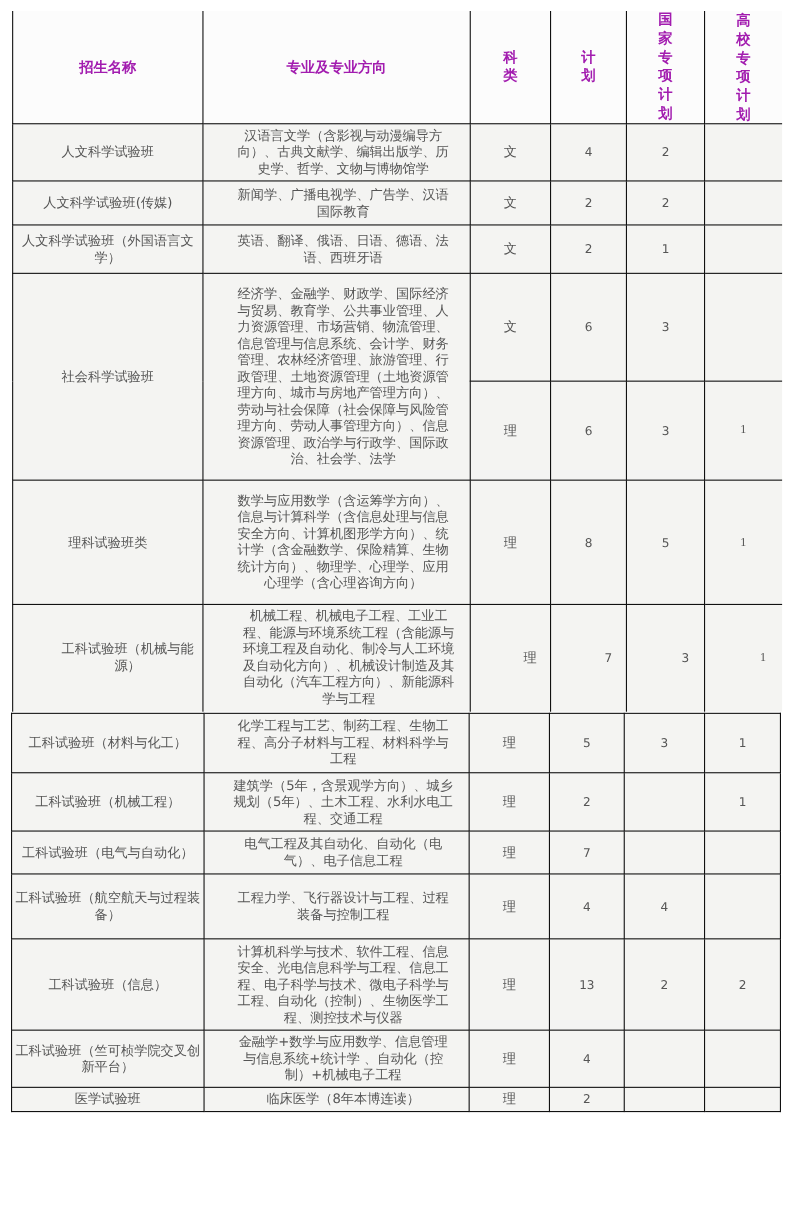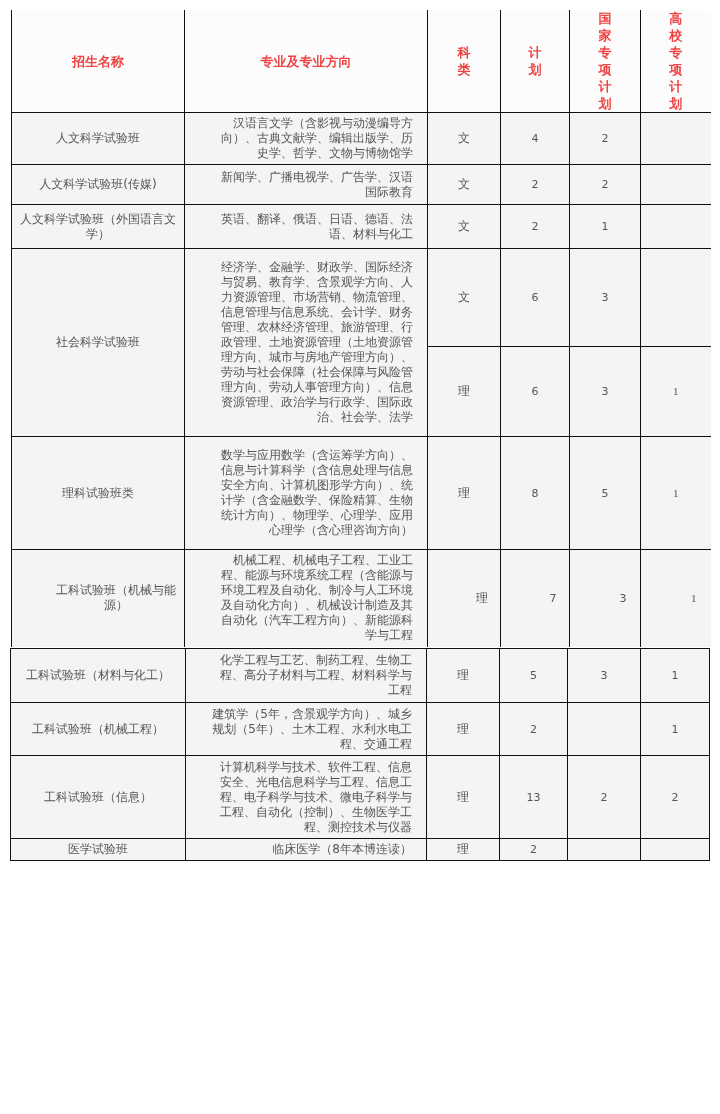--- a/index.html
+++ b/index.html
@@ -2,22 +2,22 @@
 <html><head>
 <meta charset="utf-8">
 <style>
   html, body { margin: 0; padding: 0; background: #ffffff; }
   body { width: 720px; height: 1114px; position: relative; overflow: hidden;
          font-family: "DejaVu Sans", sans-serif; color: #555; }
   table { border-collapse: collapse; table-layout: fixed; position: absolute; }
   td, th { border: 1px solid #111; text-align: center; vertical-align: middle;
            font-size: 12px; line-height: 15px; padding: 0; background: #f4f4f2;
            font-weight: normal; color: #555; }
-  th { background: #fcfcfc; font-weight: bold; font-size: 13px; color: #ef4444; }
-  td.major { text-align: right; padding: 0 14px 0 26px; margin-top: 28px; }
+  th { background: #fcfcfc; font-weight: bold; font-size: 13px; color: #a21caf; }
+  td.major { text-align: center; padding: 0 14px 0 26px; margin-top: 28px; }
   th.vert { line-height: 17px; padding: 0 2px; }
   th.vert span { display: block; width: 14px; margin: 0 auto; word-break: break-all; }
   #t1 { left: 11px; top: 10px; width: 699px; }
   #t1 tr:first-child th { border-top: none; }
   #t1 th:last-child, #t1 td.last { border-right: none; font-family: Liberation Serif, serif; }
   #t1 tr:last-child td { border-bottom: none; padding-left: 36px; }
   #t2 { left: 10px; top: 648px; width: 700px; border: 1.5px solid #111; }
   .num { font-size: 11px; }
 </style>
 </head>
@@ -61,29 +61,29 @@
   <tr style="height:40px">
     <td>人文科学试验班(传媒)</td>
     <td class="major">新闻学、广播电视学、广告学、汉语国际教育</td>
     <td>文</td>
     <td class="num">2</td>
     <td class="num">2</td>
     <td class="num last"></td>
   </tr>
   <tr style="height:44px">
     <td>人文科学试验班（外国语言文学）</td>
-    <td class="major">英语、翻译、俄语、日语、德语、法语、材料与化工</td>
+    <td class="major">英语、翻译、俄语、日语、德语、法语、西班牙语</td>
     <td>文</td>
     <td class="num">2</td>
     <td class="num">1</td>
     <td class="num last"></td>
   </tr>
   <tr style="height:98px">
     <td rowspan="2">社会科学试验班</td>
-    <td rowspan="2" class="major">经济学、金融学、财政学、国际经济与贸易、教育学、含景观学方向、人力资源管理、市场营销、物流管理、信息管理与信息系统、会计学、财务管理、农林经济管理、旅游管理、行政管理、土地资源管理（土地资源管理方向、城市与房地产管理方向）、劳动与社会保障（社会保障与风险管理方向、劳动人事管理方向）、信息资源管理、政治学与行政学、国际政治、社会学、法学</td>
+    <td rowspan="2" class="major">经济学、金融学、财政学、国际经济与贸易、教育学、公共事业管理、人力资源管理、市场营销、物流管理、信息管理与信息系统、会计学、财务管理、农林经济管理、旅游管理、行政管理、土地资源管理（土地资源管理方向、城市与房地产管理方向）、劳动与社会保障（社会保障与风险管理方向、劳动人事管理方向）、信息资源管理、政治学与行政学、国际政治、社会学、法学</td>
     <td>文</td>
     <td class="num">6</td>
     <td class="num">3</td>
     <td class="num last"></td>
   </tr>
   <tr style="height:90px">
     <td>理</td>
     <td class="num">6</td>
     <td class="num">3</td>
     <td class="num last">1</td>
@@ -126,27 +126,51 @@
     <td class="num">1</td>
   </tr>
   <tr style="height:53px">
     <td>工科试验班（机械工程）</td>
     <td class="major">建筑学（5年，含景观学方向）、城乡规划（5年）、土木工程、水利水电工程、交通工程</td>
     <td>理</td>
     <td class="num">2</td>
     <td class="num"></td>
     <td class="num">1</td>
   </tr>
+  <tr style="height:39px">
+    <td>工科试验班（电气与自动化）</td>
+    <td class="major">电气工程及其自动化、自动化（电气）、电子信息工程</td>
+    <td>理</td>
+    <td class="num">7</td>
+    <td class="num"></td>
+    <td class="num"></td>
+  </tr>
+  <tr style="height:59px">
+    <td>工科试验班（航空航天与过程装备）</td>
+    <td class="major">工程力学、飞行器设计与工程、过程装备与控制工程</td>
+    <td>理</td>
+    <td class="num">4</td>
+    <td class="num">4</td>
+    <td class="num"></td>
+  </tr>
   <tr style="height:83px">
     <td>工科试验班（信息）</td>
     <td class="major">计算机科学与技术、软件工程、信息安全、光电信息科学与工程、信息工程、电子科学与技术、微电子科学与工程、自动化（控制）、生物医学工程、测控技术与仪器</td>
     <td>理</td>
     <td class="num">13</td>
     <td class="num">2</td>
     <td class="num">2</td>
+  </tr>
+  <tr style="height:52px">
+    <td>工科试验班（竺可桢学院交叉创新平台）</td>
+    <td class="major">金融学+数学与应用数学、信息管理与信息系统+统计学 、自动化（控制）+机械电子工程</td>
+    <td>理</td>
+    <td class="num">4</td>
+    <td class="num"></td>
+    <td class="num"></td>
   </tr>
   <tr style="height:22px">
     <td>医学试验班</td>
     <td class="major">临床医学（8年本博连读）</td>
     <td>理</td>
     <td class="num">2</td>
     <td class="num"></td>
     <td class="num"></td>
   </tr>
 </tbody>

